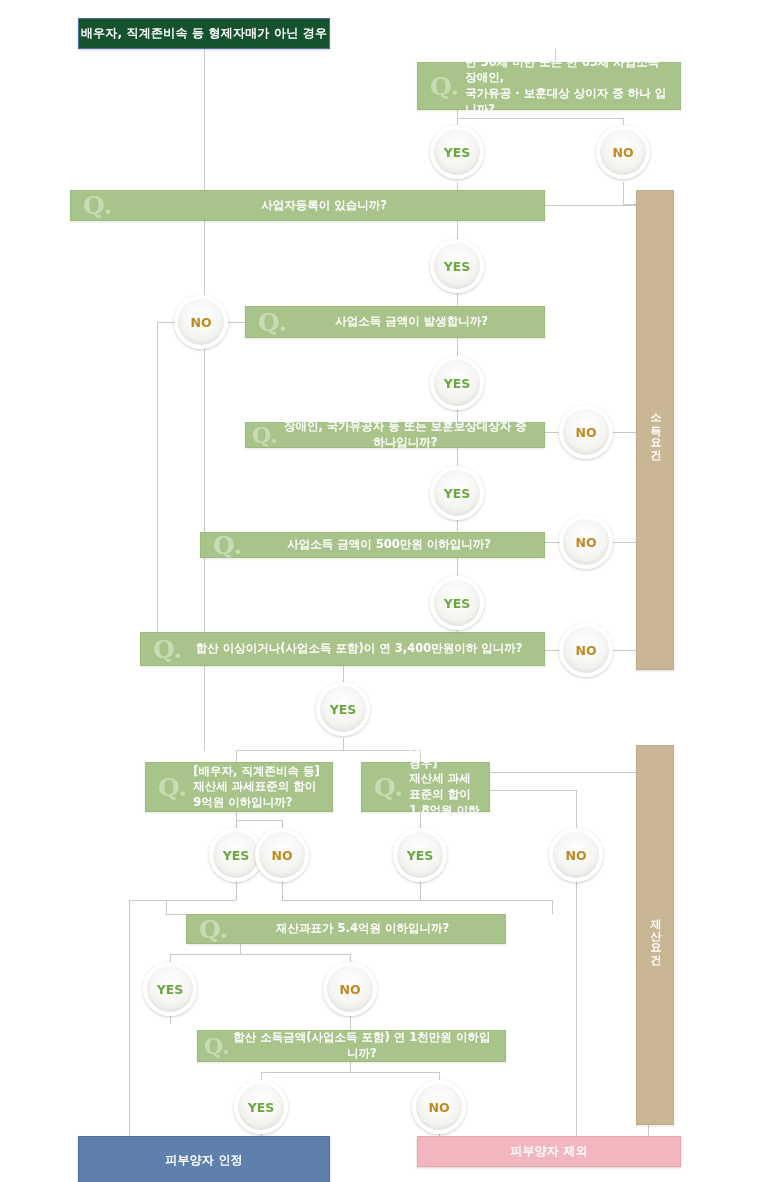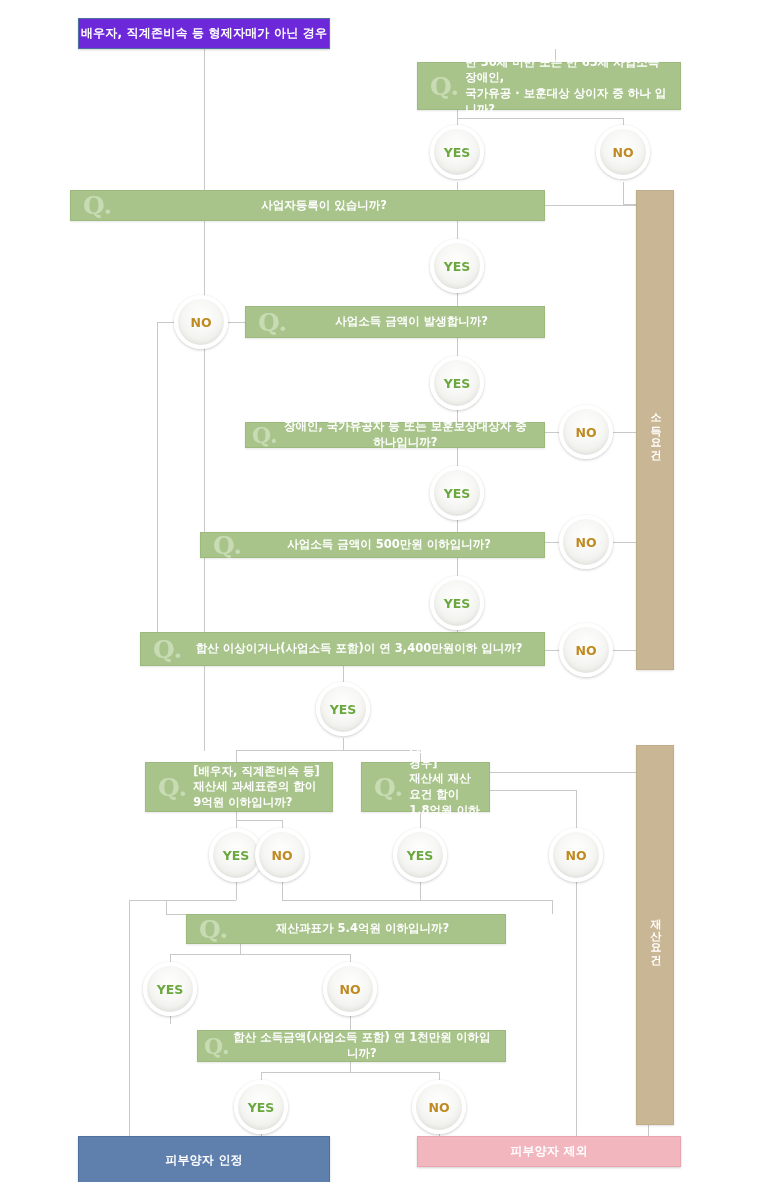--- a/index.html
+++ b/index.html
@@ -21,21 +21,21 @@
   .ln {
     position: absolute;
     background: #c9c9c9;
   }
   .ln.h { height: 1px; }
   .ln.v { width: 1px; }
 
   
   .hdr {
     position: absolute;
-    background: #6d28d9;
+    background: #14532d;
     color: #ffffff;
     font-size: 12px;
     font-weight: bold;
     display: flex;
     align-items: center;
     justify-content: center;
     letter-spacing: .2px;
     box-shadow: 0 1px 2px rgba(0,0,0,.18);
     border: 1px solid #4f6f9d;
     box-sizing: border-box;
@@ -274,21 +274,21 @@
   <div class="q lefttext" style="left:145px; top:762px; width:188px; height:50px;">
     <span class="qmark">Q.</span>
     <span class="qtext">[배우자, 직계존비속 등]
 재산세 과세표준의 합이
 9억원 이하입니까?</span>
   </div>
 
   <div class="q lefttext" style="left:361px; top:762px; width:129px; height:50px;">
     <span class="qmark">Q.</span>
     <span class="qtext">[형제자매인 경우]
-재산세 재산요건 합이
+재산세 과세표준의 합이
 1.8억원 이하 입니까?</span>
   </div>
 
   <div class="q" style="left:186px; top:914px; width:320px; height:30px;">
     <span class="qmark">Q.</span>
     <span class="qtext">재산과표가 5.4억원 이하입니까?</span>
   </div>
 
   <div class="q tight" style="left:197px; top:1030px; width:309px; height:32px;">
     <span class="qmark">Q.</span>

